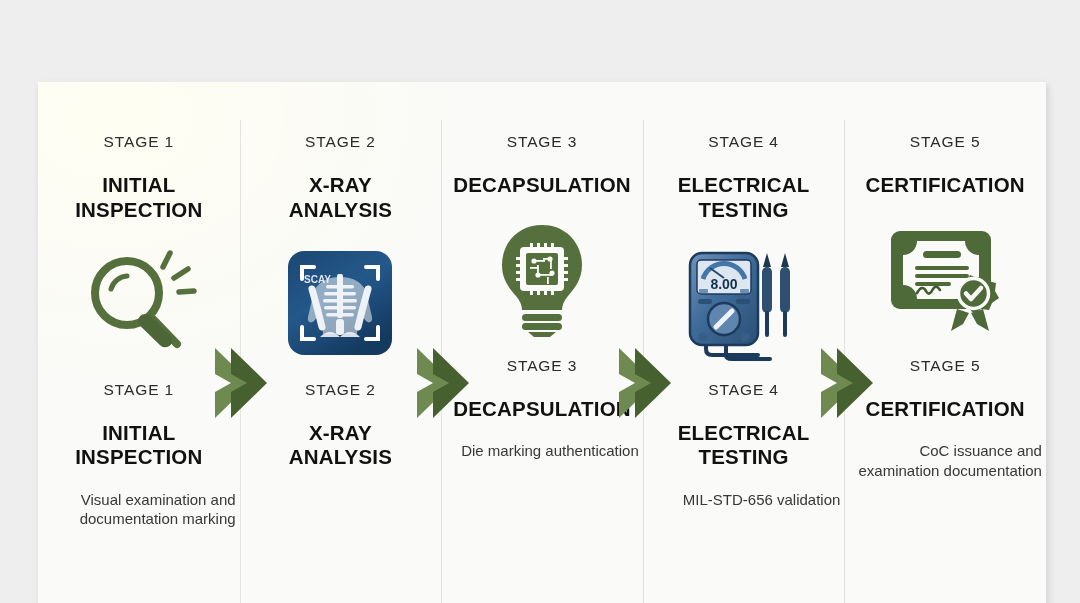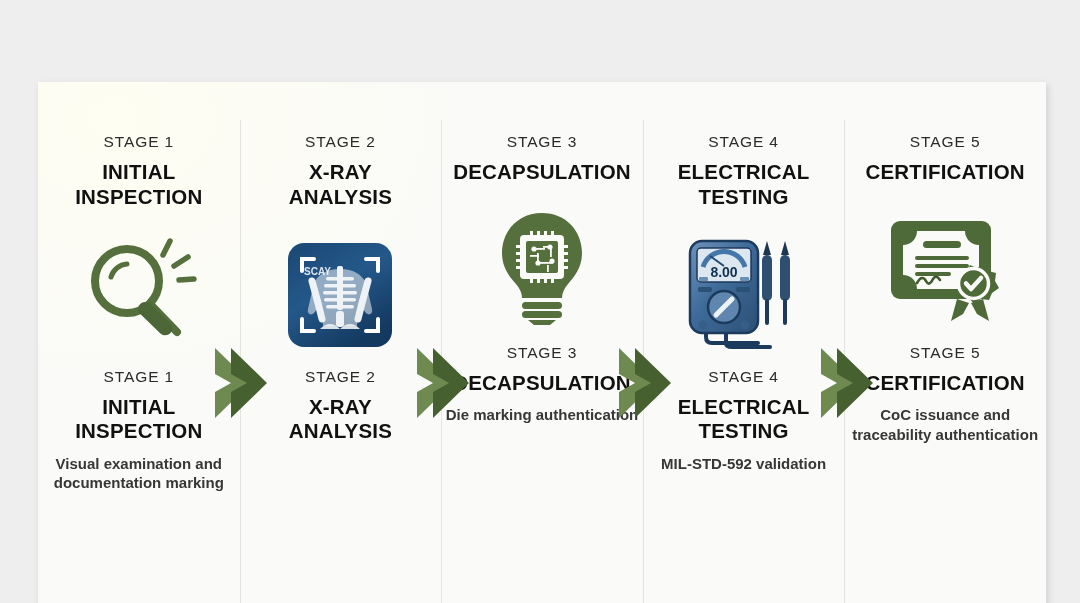--- a/index.html
+++ b/index.html
@@ -50,41 +50,42 @@
     color:#2a2a2a;
     font-weight:400;
     line-height:1.25;
   }
   .stage-title{
     font-size:20.5px;
     font-weight:bold;
     letter-spacing:.2px;
     color:#111111;
     line-height:1.18;
-    margin-top:9px;
+    margin-top:22px;
   }
   .icon-wrap{
     margin-top:22px;
     height:118px;
-    display:flex;align-items:flex-end;justify-content:center;
+    display:flex;align-items:center;justify-content:center;
     position:relative;z-index:2;
   }
   .foot{
     margin-top:18px;
     text-align:center;
     width:100%;
     padding:0 4px;
     box-sizing:border-box;
   }
   .desc{
     font-size:15px;
     color:#373737;
     line-height:1.32;
-    margin-top:10px;
-    font-weight:700;
+    margin-top:20px;
+    font-weight:400;
+    text-align:right;
   }
   
   .chev{
     position:absolute;
     top:264px;
     width:56px;height:74px;
     z-index:3;
     pointer-events:none;
   }
   .chev svg{display:block;width:100%;height:100%;}
@@ -292,21 +293,21 @@
             <path d="M105 68 v22"></path>
           </g>
         </svg>
       </div>
       <div class="foot">
         <div class="stage-label">STAGE 4</div>
         <div class="stage-title">
           <div>ELECTRICAL</div>
           <div>TESTING</div>
         </div>
-        <div class="desc">MIL-STD-592 validation</div>
+        <div class="desc">MIL-STD-656 validation</div>
       </div>
     </div>
 
     <div class="col">
       <div class="head">
         <div class="stage-label">STAGE 5</div>
         <div class="stage-title">
           <div>CERTIFICATION</div>
         </div>
       </div>
@@ -334,21 +335,21 @@
           <path d="M85 52 l7 3 7 -4 4 7 8 2 -1 8 4 7 -7 5 -3 7 -8 -1 -7 5 -5 -6 -8 -2 1 -8 -4 -7 7 -5 z" fill="#4e6a38"></path>
           <circle cx="88.5" cy="70.5" r="15" fill="#4e6a38" stroke="#fafaf8" stroke-width="3.5"></circle>
           <path d="M81 70.5 l5 5.5 10 -11" fill="none" stroke="#fafaf8" stroke-width="4.5" stroke-linecap="round" stroke-linejoin="round"></path>
         </svg>
       </div>
       <div class="foot">
         <div class="stage-label">STAGE 5</div>
         <div class="stage-title">
           <div>CERTIFICATION</div>
         </div>
-        <div class="desc">CoC issuance and traceability authentication</div>
+        <div class="desc">CoC issuance and examination documentation</div>
       </div>
     </div>
 
   </div>
 
   <div class="chev" style="left:173px">
     <svg viewBox="0 0 56 74">
       <path d="M4 2 L40 37 L4 72 L4 46 L20 37 L4 28 Z" fill="#6f8a50"></path>
       <path d="M20 2 L56 37 L20 72 L20 46 L36 37 L20 28 Z" fill="#47602f"></path>
     </svg>

